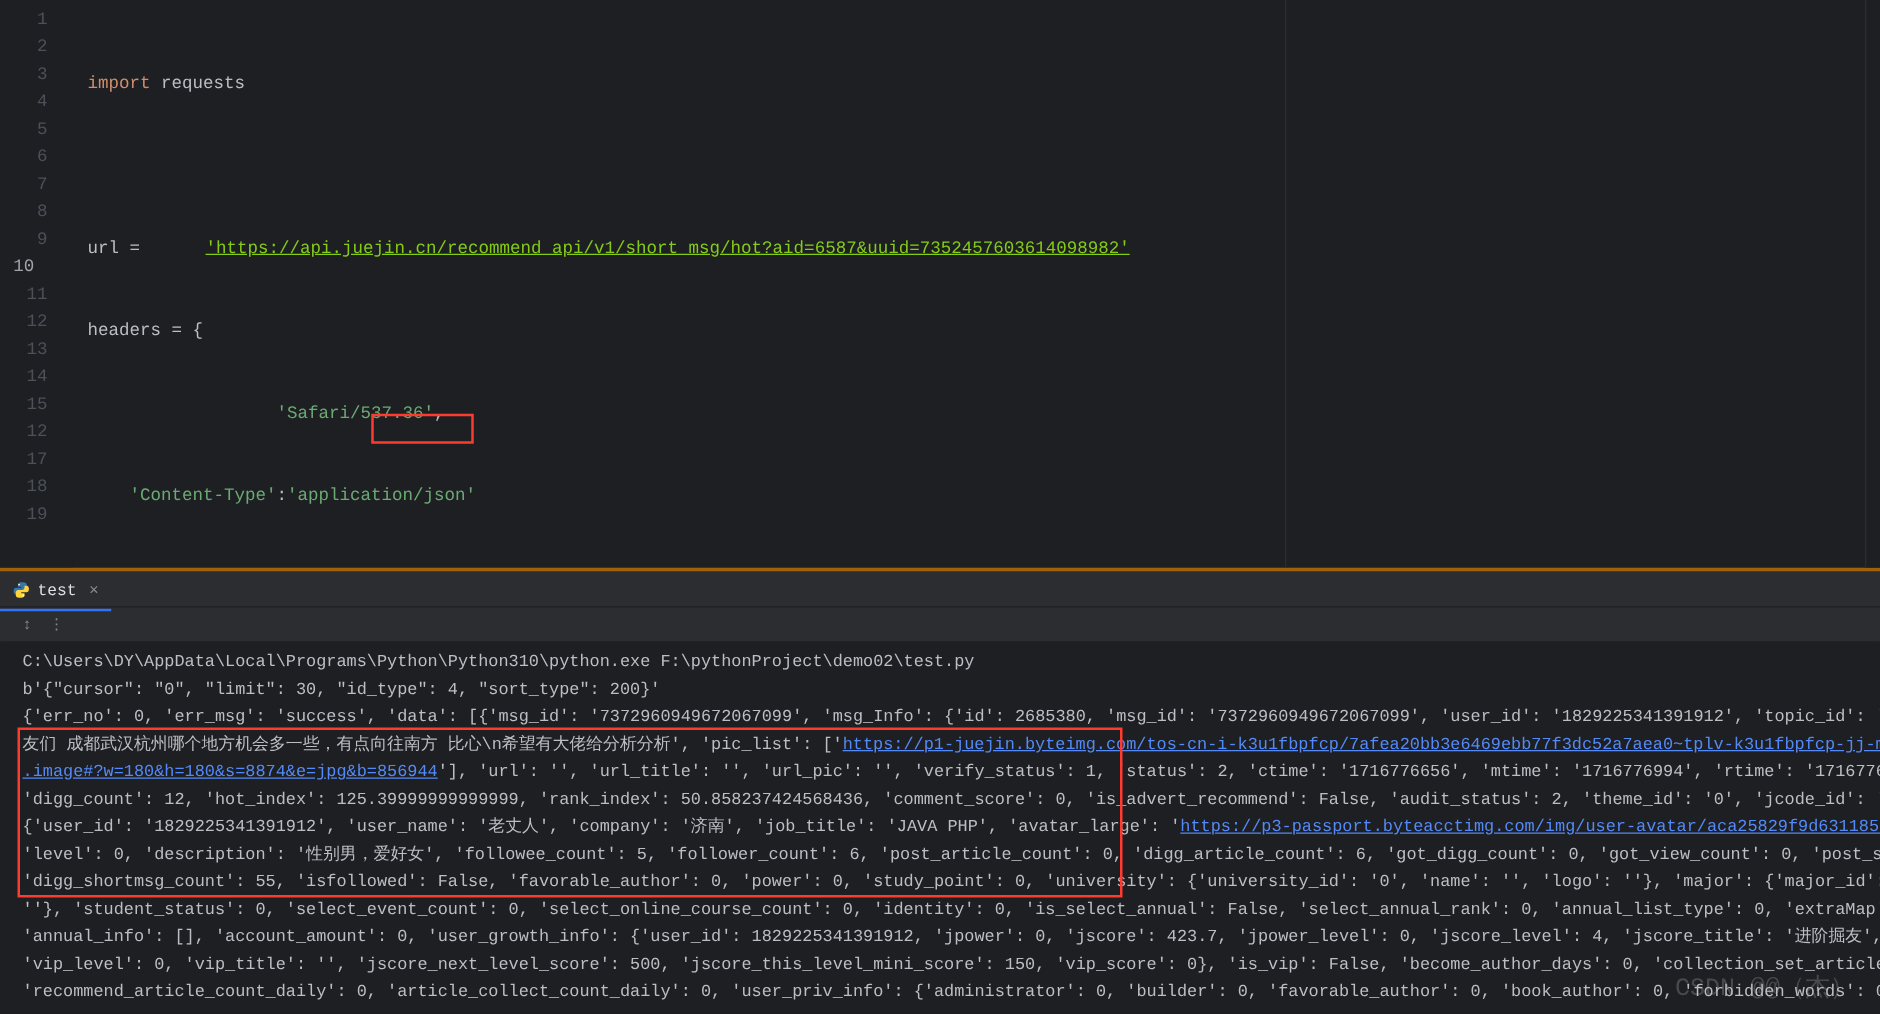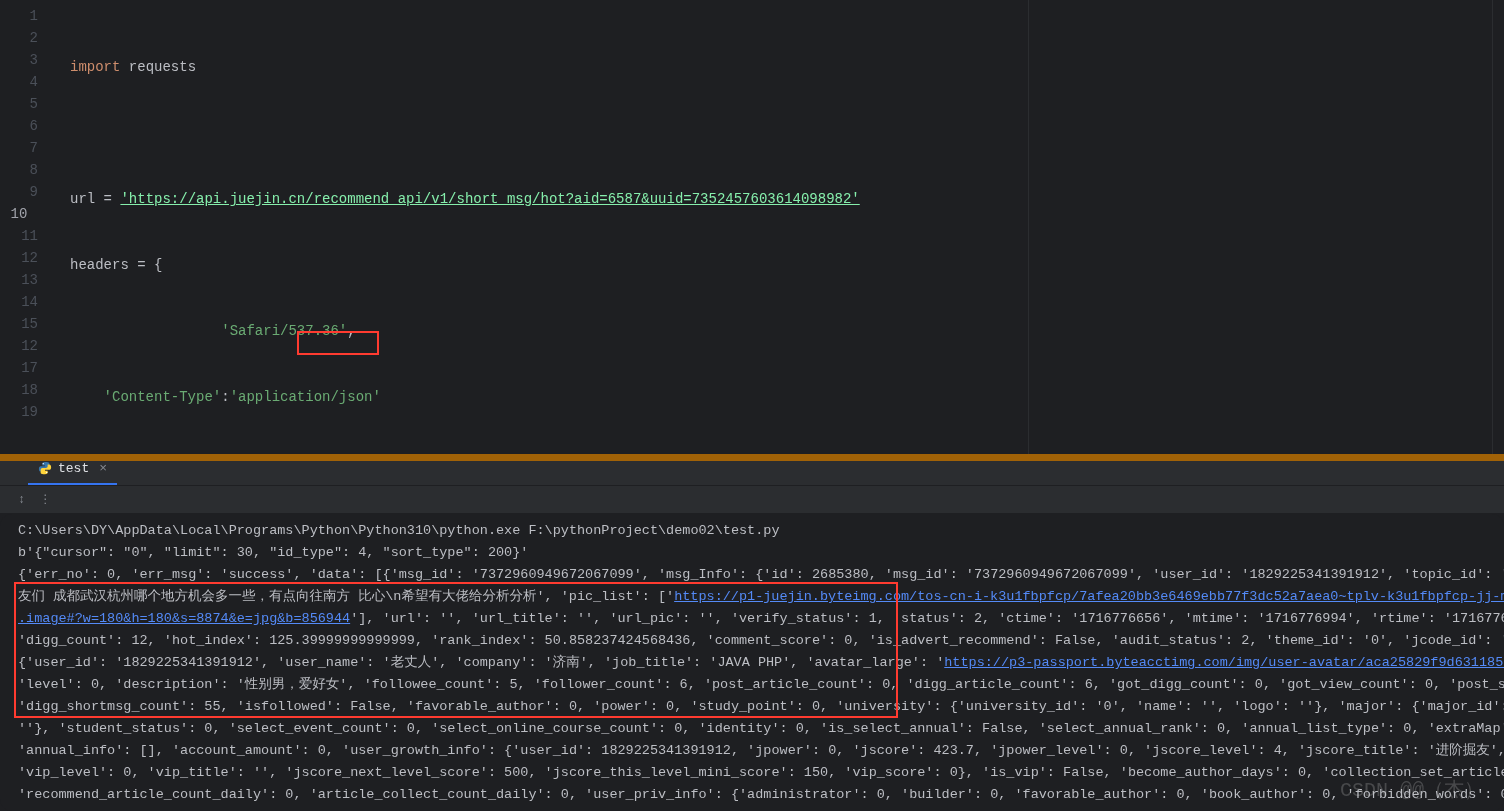--- a/index.html
+++ b/index.html
@@ -40,45 +40,44 @@
   right: 0;
   height: 100%;
   padding-top: 12px;
   line-height: 22px;
   white-space: pre;
 }
 .code-line { height: 22px; position: relative; }
 .code-line > span { position: relative; z-index: 1; }
 .kw { color: #cf8e6d; }
 .str { color: #6aab73; }
-.url-str { color: #86efac; text-decoration: underline; }
+.url-str { color: #84cc16; text-decoration: underline; margin-left: 44px; }
 .red-box {
   position: absolute;
   border: 2px solid #ff3b30;
   left: 297px;
   top: 331px;
   width: 82px;
   height: 24px;
   z-index: 5;
 }
 .scrollbar-v {
   position: absolute;
   right: 2px; top: 10px;
   width: 8px; height: 180px;
   background: rgba(255,255,255,0.15);
   border-radius: 4px;
 }
 .tab-bar {
   background: #2b2d30;
   height: 32px;
-  border-top: 7px solid #a16207;
+  border-top: 3px solid #a16207;
   border-bottom: 1px solid #1e1f22;
   display: flex;
-  align-items: flex-end;
-  padding-left: 28px;
+  align-items: flex-start;
 }
 .tab {
   display: flex;
   align-items: center;
   padding: 0 10px;
   height: 32px;
   border-bottom: 2px solid #3574f0;
   gap: 6px;
   font-size: 13px;
   color: #dfe1e5;

